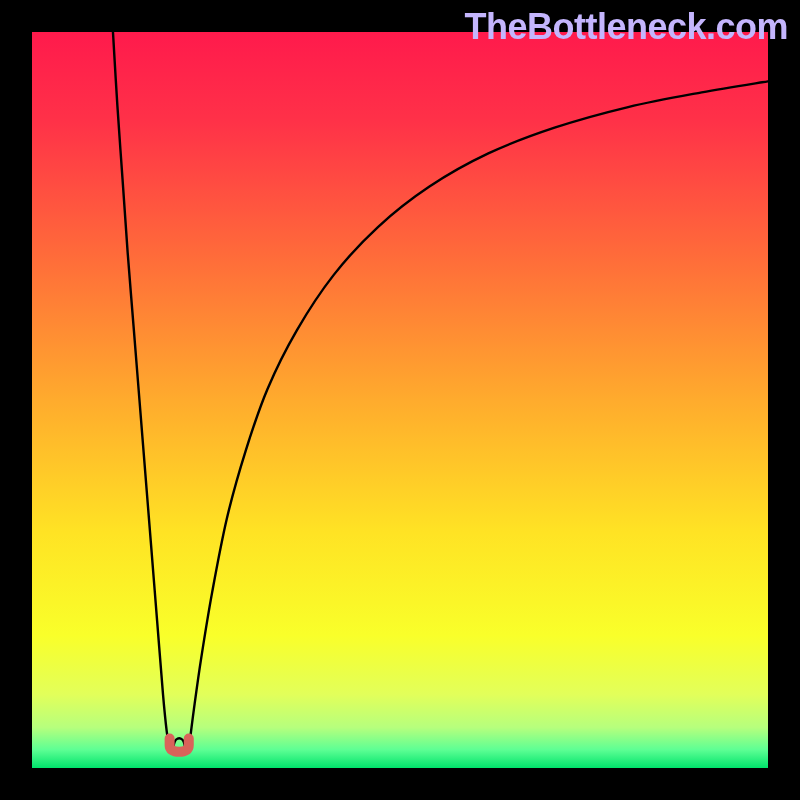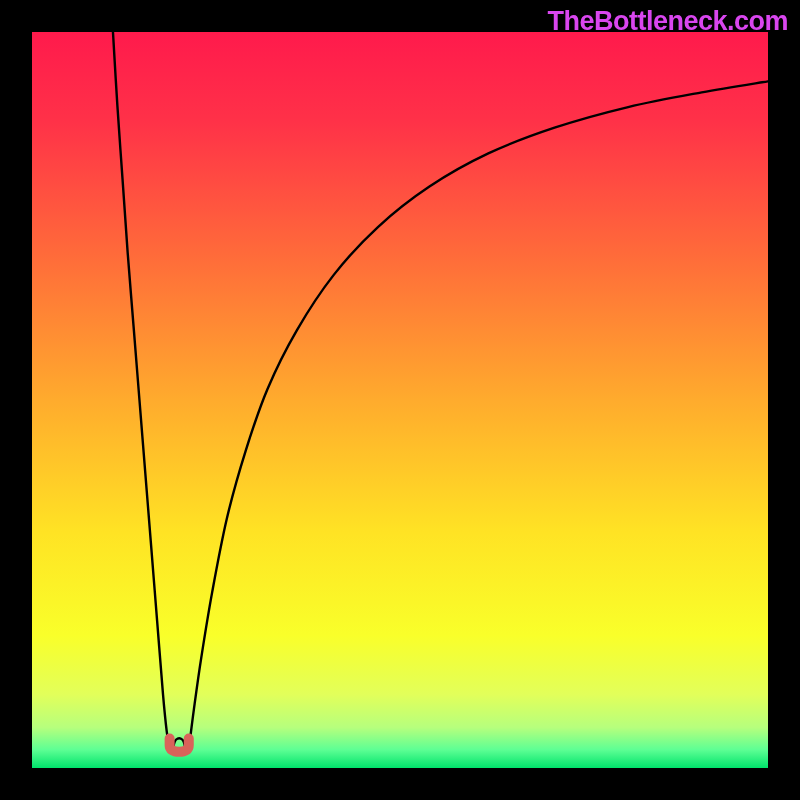--- a/index.html
+++ b/index.html
@@ -24,23 +24,23 @@
     top: 32px;
     width: 736px;
     height: 736px;
     overflow: hidden;
   }
   .watermark {
     position: absolute;
     top: 6px;
     right: 12px;
     font-family: Arial, Helvetica, sans-serif;
-    font-size: 27px;
+    font-size: 36px;
     font-weight: 600;
-    color: #d946ef;
+    color: #c4b5fd;
     letter-spacing: -0.5px;
   }
 </style>
 </head>
 <body>
 
 <div class="frame">
   <div class="plot-area">
     <svg id="chart-svg" width="736" height="736" viewBox="0 0 736 736" preserveAspectRatio="none">
       <defs>

